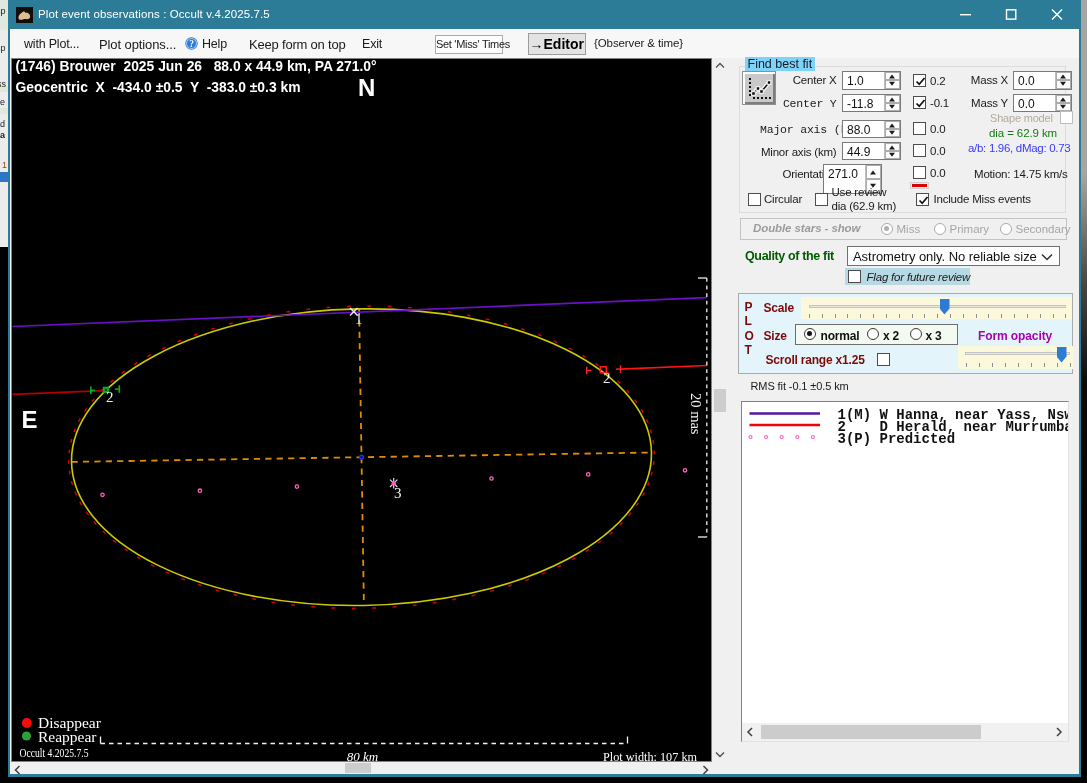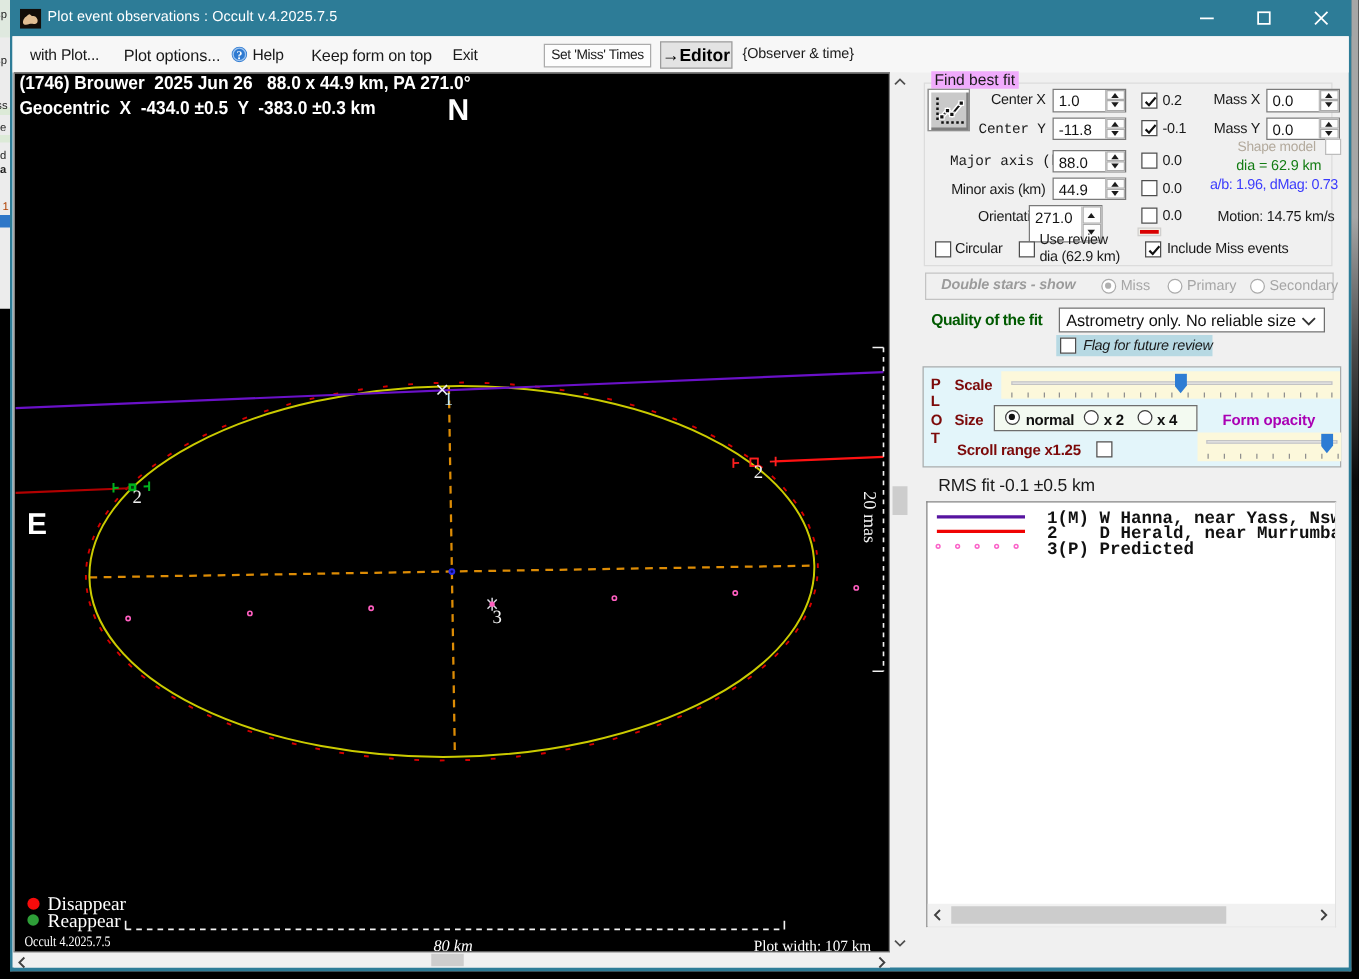--- a/index.html
+++ b/index.html
@@ -67,21 +67,21 @@
 <div class="abs" style="left:24px;top:36.5px;font-size:12.5px;letter-spacing:-0.2px;color:#1a1a1a;">with Plot...</div>
 <div class="abs" style="left:99px;top:36.5px;font-size:13px;letter-spacing:-0.1px;color:#1a1a1a;">Plot options...</div>
 <svg class="abs" style="left:185px;top:36.5px" width="13" height="13">
     <circle cx="6.5" cy="6.5" r="6.2" fill="#2e7ad1"></circle>
     <circle cx="6.5" cy="6.5" r="5" fill="none" stroke="#9cc3ef" stroke-width="1.1"></circle>
     <text x="6.5" y="10" font-size="9.5" font-weight="bold" fill="#fff" text-anchor="middle" font-family="Liberation Serif,serif">?</text>
   </svg>
 <div class="abs" style="left:202px;top:36.5px;font-size:12.5px;letter-spacing:-0.2px;color:#1a1a1a;">Help</div>
 <div class="abs" style="left:249px;top:36.5px;font-size:13px;letter-spacing:-0.2px;color:#1a1a1a;">Keep form on top</div>
 <div class="abs" style="left:362px;top:36.5px;font-size:12.5px;letter-spacing:-0.2px;color:#1a1a1a;">Exit</div>
-<div class="abs" style="left:435px;top:34.5px;width:86px;height:19px;background:#fdfdfd;border:1px solid #ababab;box-sizing:border-box;font-size:11px;letter-spacing:-0.3px;color:#1a1a1a;text-align:center;line-height:17px;white-space:nowrap;">Set 'Miss' Times</div>
+<div class="abs" style="left:435px;top:34.5px;width:68px;height:19px;background:#fdfdfd;border:1px solid #ababab;box-sizing:border-box;font-size:11px;letter-spacing:-0.3px;color:#1a1a1a;text-align:center;line-height:17px;white-space:nowrap;">Set 'Miss' Times</div>
 <div class="abs" style="left:527.5px;top:32.5px;width:58.5px;height:22px;background:#e3e3e3;border:1px solid #9d9d9d;box-sizing:border-box;font-size:14px;font-weight:bold;color:#000;text-align:center;line-height:20px;">→Editor</div>
 <div class="abs" style="left:594px;top:37px;font-size:11.5px;letter-spacing:-0.1px;color:#1a1a1a;">{Observer &amp; time}</div>
 
 <div class="abs" style="left:10.5px;top:57.5px;width:701.5px;height:704.5px;background:#000;border:1px solid #828282;box-sizing:border-box;"></div>
 
 <svg class="abs" style="left:11.5px;top:58.5px;" width="699.5" height="702.5" viewBox="0 0 699.5 702.5">
 <g transform="translate(-11.5,-58.5)">
 
   <text x="15" y="70.5" font-size="15" font-weight="bold" fill="#fff" font-family="Liberation Sans,sans-serif" textLength="361" lengthAdjust="spacingAndGlyphs" xml:space="preserve">(1746) Brouwer  2025 Jun 26   88.0 x 44.9 km, PA 271.0°</text>
   <text x="15" y="91" font-size="15" font-weight="bold" fill="#fff" font-family="Liberation Sans,sans-serif" textLength="285" lengthAdjust="spacingAndGlyphs" xml:space="preserve">Geocentric  X  -434.0 ±0.5  Y  -383.0 ±0.3 km</text>
@@ -178,21 +178,21 @@
   <svg class="abs" style="left:3px;top:3px;" width="7" height="10">
       <path d="M5.5 1 L1.5 5 L5.5 9" stroke="#404040" stroke-width="1.5" fill="none"></path>
     </svg>
   <svg class="abs" style="left:691px;top:3px;" width="7" height="10">
       <path d="M1.5 1 L5.5 5 L1.5 9" stroke="#404040" stroke-width="1.5" fill="none"></path>
     </svg>
   <div class="abs" style="left:334.5px;top:1.5px;width:26px;height:9.5px;background:#cdcdcd;"></div>
 </div>
 
 <div class="abs" style="left:739px;top:66px;width:327px;height:146.5px;border:1px solid #dcdcdc;box-sizing:border-box;"></div>
-<div class="abs" style="left:744.5px;top:56.5px;background:#f0abfc;font-size:12.5px;color:#1a1a1a;padding:0 3px;">Find best fit</div>
+<div class="abs" style="left:744.5px;top:56.5px;background:#7dd3fc;font-size:12.5px;color:#1a1a1a;padding:0 3px;">Find best fit</div>
 
 <div class="abs" style="left:742px;top:71px;width:34px;height:34px;background:#c9c9c9;border:1px solid #8f8f8f;box-sizing:border-box;box-shadow:inset 2px 2px 0 #fff,inset -2px -2px 0 #7d7d7d;">
 <svg class="abs" style="left:5px;top:5px;" width="24" height="24" viewBox="0 0 24 24">
   <g fill="#111">
         <rect x="1" y="1" width="2" height="2"></rect>
         <rect x="1" y="5" width="2" height="2"></rect>
         <rect x="1" y="9" width="2" height="2"></rect>
         <rect x="1" y="13" width="2" height="2"></rect>
         <rect x="1" y="17" width="2" height="2"></rect>
         <rect x="5" y="20" width="2" height="2"></rect>
@@ -391,40 +391,40 @@
     <div class="tick" style="left: 1065.4px; top: 313.5px;"></div>
   </div>
 <div class="thumb" style="left:939.5px;top:298.5px;"></div>
 <div class="maroon abs" style="left:763.5px;top:328.5px;font-size:12px;letter-spacing:-0.2px;">Size</div>
 <div class="abs" style="left:794.5px;top:323.5px;width:163px;height:21.5px;background:#f3faf1;border:1px solid #6e6e6e;box-sizing:border-box;"></div>
 <div class="radio sel" style="left:803.5px;top:328px;"></div>
 <div class="abs" style="left:820.5px;top:328.5px;font-size:12px;letter-spacing:-0.2px;font-weight:bold;color:#111;">normal</div>
 <div class="radio" style="left:867px;top:328px;"></div>
 <div class="abs" style="left:883px;top:328.5px;font-size:12px;letter-spacing:-0.2px;font-weight:bold;color:#111;">x 2</div>
 <div class="radio" style="left:909.5px;top:328px;"></div>
-<div class="abs" style="left:925.5px;top:328.5px;font-size:12px;letter-spacing:-0.2px;font-weight:bold;color:#111;">x 4</div>
+<div class="abs" style="left:925.5px;top:328.5px;font-size:12px;letter-spacing:-0.2px;font-weight:bold;color:#111;">x 3</div>
 <div class="abs" style="left:978px;top:328.5px;font-size:12px;letter-spacing:-0.1px;font-weight:bold;color:#aa00b4;">Form opacity</div>
 <div class="maroon abs" style="left:765.5px;top:353px;font-size:12px;letter-spacing:-0.2px;">Scroll range x1.25</div>
 <div class="cb" style="left:876.5px;top:352.5px;width:13.5px;height:13.5px;"></div>
 <div class="yslider" style="left:957.5px;top:346px;width:115.5px;height:23px;"></div>
 <div class="groove" style="left:965px;top:352px;width:105px;height:3px;"></div>
 <div id="ticks2">
     <div class="tick" style="left: 965.5px; top: 362.5px;"></div>
     <div class="tick" style="left: 978.56px; top: 362.5px;"></div>
     <div class="tick" style="left: 991.62px; top: 362.5px;"></div>
     <div class="tick" style="left: 1004.68px; top: 362.5px;"></div>
     <div class="tick" style="left: 1017.74px; top: 362.5px;"></div>
     <div class="tick" style="left: 1030.8px; top: 362.5px;"></div>
     <div class="tick" style="left: 1043.86px; top: 362.5px;"></div>
     <div class="tick" style="left: 1056.92px; top: 362.5px;"></div>
     <div class="tick" style="left: 1069.98px; top: 362.5px;"></div>
   </div>
 <div class="thumb" style="left:1056.5px;top:346.5px;"></div>
 
-<div class="abs" style="left:750.5px;top:379.5px;font-size:14px;letter-spacing:-0.1px;color:#1a1a1a;">RMS fit -0.1 ±0.5 km</div>
+<div class="abs" style="left:750.5px;top:379.5px;font-size:11px;letter-spacing:-0.1px;color:#1a1a1a;">RMS fit -0.1 ±0.5 km</div>
 
 <div class="abs" style="left:741px;top:400.5px;width:327.5px;height:341px;background:#fff;border:1px solid #828282;border-right-color:#e2e2e2;border-bottom-color:#e2e2e2;box-sizing:border-box;overflow:hidden;">
   <svg class="abs" style="left:0;top:0;" width="326" height="45">
     <line x1="7.5" y1="11.5" x2="78" y2="11.5" stroke="#5714a0" stroke-width="2.6"></line>
     <line x1="7.5" y1="23" x2="78" y2="23" stroke="#f00303" stroke-width="2.6"></line>
     <g stroke="#fa64c8" stroke-width="1.2" fill="none">
       <circle cx="8.5" cy="35" r="1.5"></circle>
         <circle cx="24.1" cy="35" r="1.5"></circle>
         <circle cx="39.7" cy="35" r="1.5"></circle>
         <circle cx="55.3" cy="35" r="1.5"></circle>

